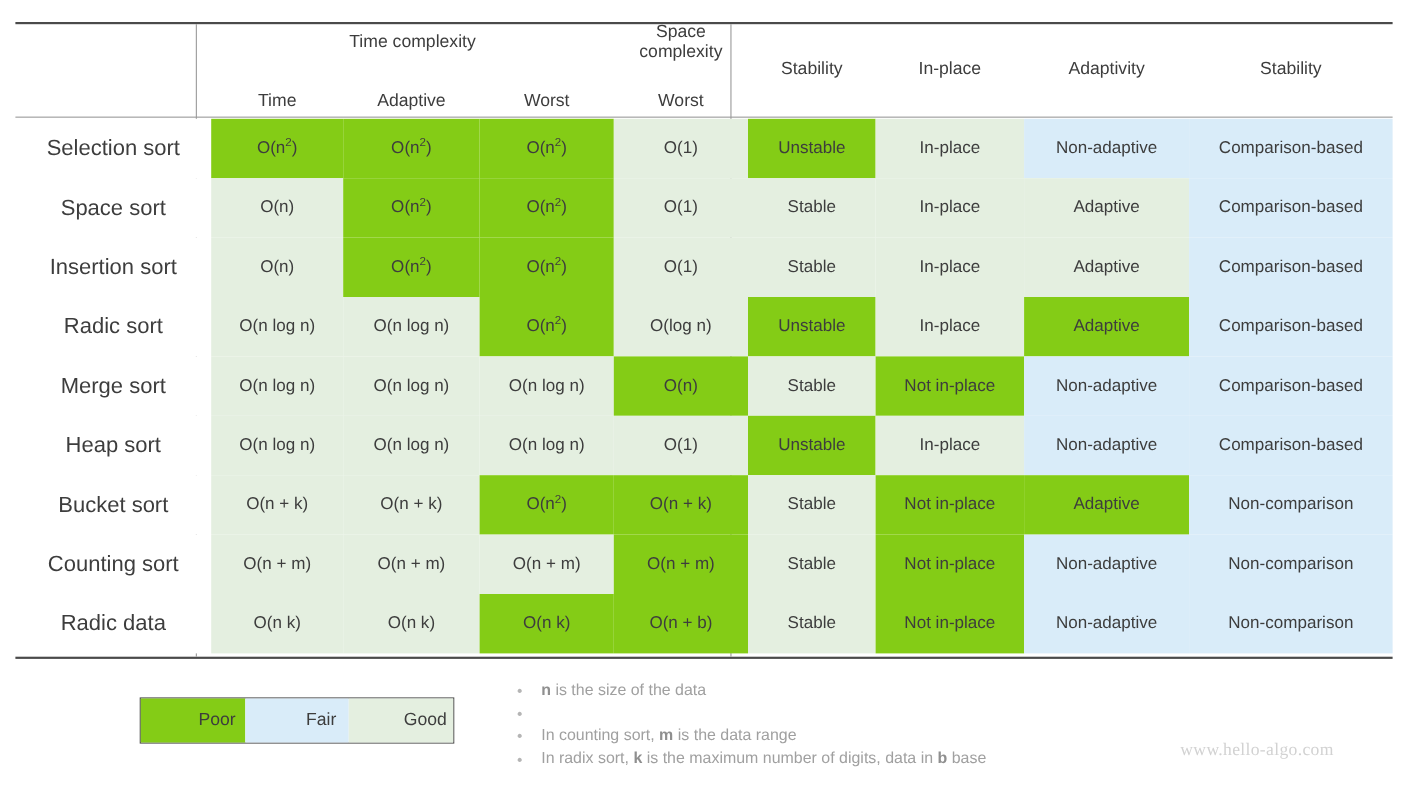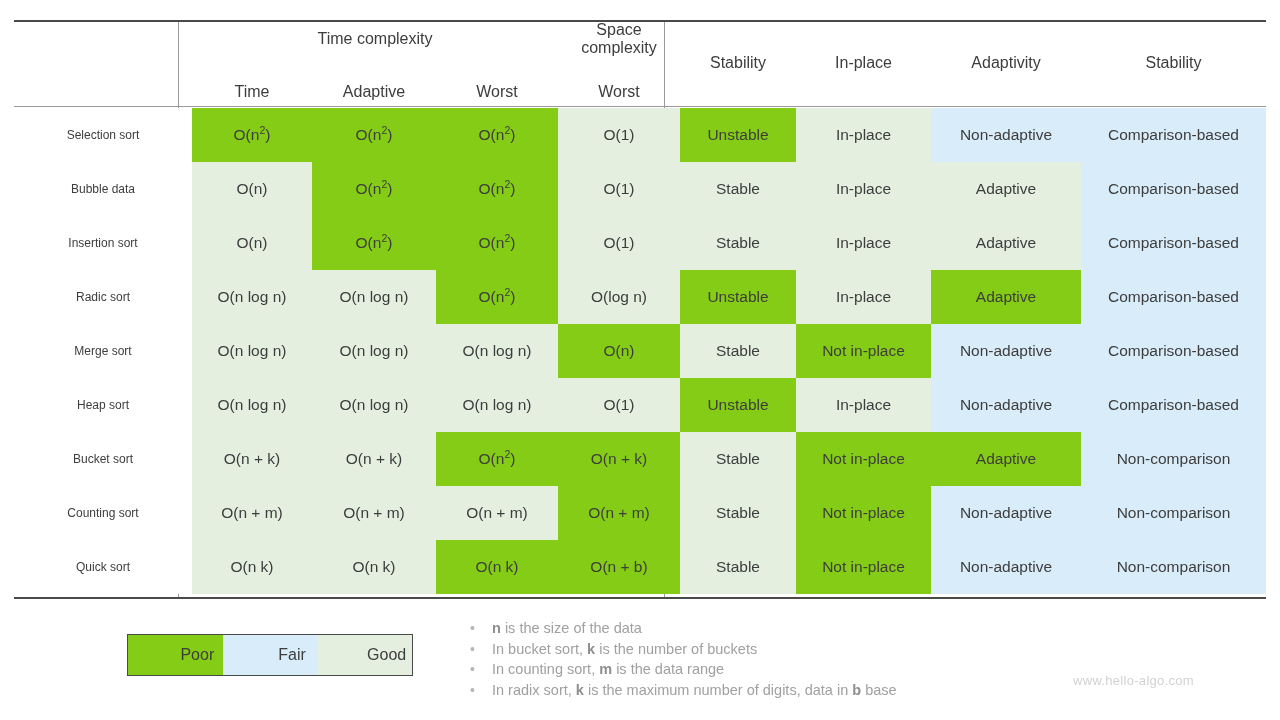--- a/index.html
+++ b/index.html
@@ -115,21 +115,21 @@
     top: 22px;
     width: 0;
     height: 575px;
     border-left: 1px solid #9a9a9a;
   }
 
   tr.data-row td { height: 54px; }
   td.rowname {
     text-align: right;
     padding-right: 16px;
-    font-size: 12px;
+    font-size: 20px;
     background: #ffffff !important;
     white-space: nowrap;
   }
   td.cell { font-size: 15.5px; white-space: nowrap; }
 
   
   .q-poor { background: #84cc16; }
   .q-fair { background: #d9ecf9; text-align: right; }
   .q-good { background: #e4efe0; }
   .q-none { background: #ffffff; }
@@ -177,22 +177,22 @@
     color: #b5b5b5;
     font-size: 14px;
   }
   .note-text b { color: #8f8f8f; font-weight: bold; }
 
   
   .watermark {
     position: absolute;
     left: 1073px;
     top: 673px;
-    font-family: Liberation Sans, sans-serif;
-    font-size: 13px;
+    font-family: Liberation Serif, serif;
+    font-size: 16px;
     color: #d2d2d2;
     letter-spacing: 0.3px;
   }
 </style>
 </head>
 <body>
 
 <div class="page">
 
   <div class="rule-top"></div>
@@ -238,21 +238,21 @@
             <td class="cell q-poor">O(n<sup>2</sup>)</td>
             <td class="cell q-poor">O(n<sup>2</sup>)</td>
             <td class="cell q-poor">O(n<sup>2</sup>)</td>
             <td class="cell q-good">O(1)</td>
             <td class="cell q-poor">Unstable</td>
             <td class="cell q-good">In-place</td>
             <td class="cell q-fair">Non-adaptive</td>
             <td class="cell q-fair">Comparison-based</td>
           </tr>
           <tr class="data-row">
-            <td class="rowname q-none">Bubble data</td>
+            <td class="rowname q-none">Space sort</td>
             <td class="cell q-good">O(n)</td>
             <td class="cell q-poor">O(n<sup>2</sup>)</td>
             <td class="cell q-poor">O(n<sup>2</sup>)</td>
             <td class="cell q-good">O(1)</td>
             <td class="cell q-good">Stable</td>
             <td class="cell q-good">In-place</td>
             <td class="cell q-good">Adaptive</td>
             <td class="cell q-fair">Comparison-based</td>
           </tr>
           <tr class="data-row">
@@ -315,21 +315,21 @@
             <td class="cell q-good">O(n + m)</td>
             <td class="cell q-good">O(n + m)</td>
             <td class="cell q-good">O(n + m)</td>
             <td class="cell q-poor">O(n + m)</td>
             <td class="cell q-good">Stable</td>
             <td class="cell q-poor">Not in-place</td>
             <td class="cell q-fair">Non-adaptive</td>
             <td class="cell q-fair">Non-comparison</td>
           </tr>
           <tr class="data-row">
-            <td class="rowname q-none">Quick sort</td>
+            <td class="rowname q-none">Radic data</td>
             <td class="cell q-good">O(n k)</td>
             <td class="cell q-good">O(n k)</td>
             <td class="cell q-poor">O(n k)</td>
             <td class="cell q-poor">O(n + b)</td>
             <td class="cell q-good">Stable</td>
             <td class="cell q-poor">Not in-place</td>
             <td class="cell q-fair">Non-adaptive</td>
             <td class="cell q-fair">Non-comparison</td>
           </tr>
         </tbody>
@@ -342,21 +342,20 @@
       <div class="legend-cell q-good">Good</div>
     </div>
 
   <div class="notes" id="notes">
       <div class="note-line">
         <span class="note-bullet">•</span>
         <span class="note-text"><b>n</b> is the size of the data</span>
       </div>
       <div class="note-line">
         <span class="note-bullet">•</span>
-        <span class="note-text">In bucket sort, <b>k</b> is the number of buckets</span>
       </div>
       <div class="note-line">
         <span class="note-bullet">•</span>
         <span class="note-text">In counting sort, <b>m</b> is the data range</span>
       </div>
       <div class="note-line">
         <span class="note-bullet">•</span>
         <span class="note-text">In radix sort, <b>k</b> is the maximum number of digits, data in <b>b</b> base</span>
       </div>
     </div>

